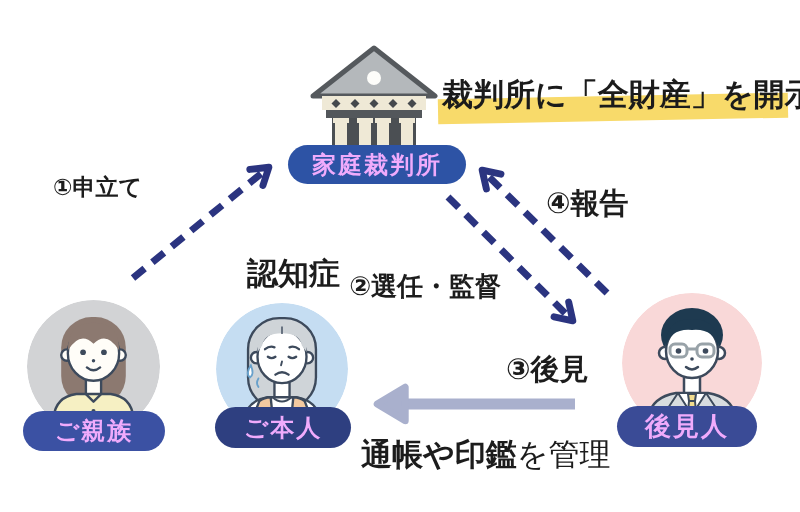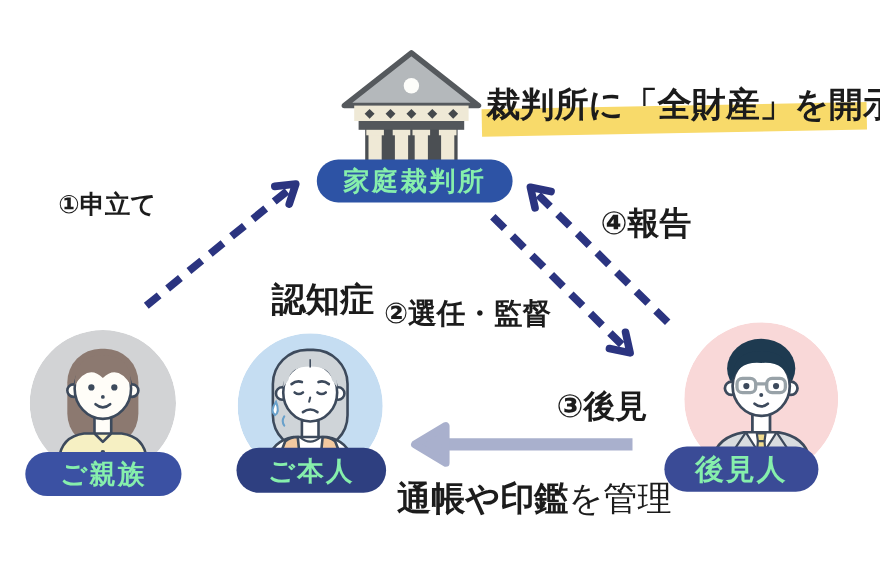--- a/index.html
+++ b/index.html
@@ -15,26 +15,26 @@
   .step4{left:546px;top:187px;font-size:29px;}
   .dementia{left:247px;top:256px;font-size:31px;}
   .manage{left:361px;top:437px;font-size:31px;font-weight:500;}
   .manage .w900{font-weight:900;}
   .manage .w500{font-weight:500;}
   .banner-wrap{position:absolute;left:438px;top:72px;width:352px;height:52px;}
   .banner-highlight{position:absolute;left:0;top:24px;width:350px;height:25px;background:#f8da6a;transform:rotate(-1.1deg);}
   .banner-text{position:absolute;left:4px;top:2px;font-size:31px;font-weight:900;color:#1b1b1b;white-space:nowrap;}
   .pill{
     position:absolute;display:flex;align-items:center;justify-content:center;
-    color:#86efac;font-weight:800;border-radius:21px;letter-spacing:2px;white-space:nowrap;font-family:Liberation Serif, serif;
+    color:#f0abfc;font-weight:800;border-radius:21px;letter-spacing:2px;white-space:nowrap;font-family:Liberation Serif, serif;
   }
   .court-pill{left:288px;top:145px;width:178px;height:39px;background:#2d53a5;font-size:24px;}
   .relative-pill{left:23px;top:411px;width:142px;height:40px;background:#3b51a3;font-size:24px;}
   .person-pill{left:215px;top:407px;width:136px;height:41px;background:#2e3f80;font-size:24px;}
-  .guardian-pill{left:604px;top:406px;width:140px;height:41px;background:#3a4b96;font-size:26px;}
+  .guardian-pill{left:617px;top:406px;width:140px;height:41px;background:#3a4b96;font-size:26px;}
   .avatar{position:absolute;border-radius:50%;overflow:hidden;}
   .avatar svg{display:block;width:100%;height:100%;}
   .relative-avatar{left:27px;top:300px;width:133px;height:133px;}
   .person-avatar{left:216px;top:303px;width:132px;height:132px;}
   .guardian-avatar{left:622px;top:293px;width:140px;height:140px;}
   .building{position:absolute;left:310px;top:44px;width:128px;height:108px;}
 </style>
 </head>
 <body>
 

